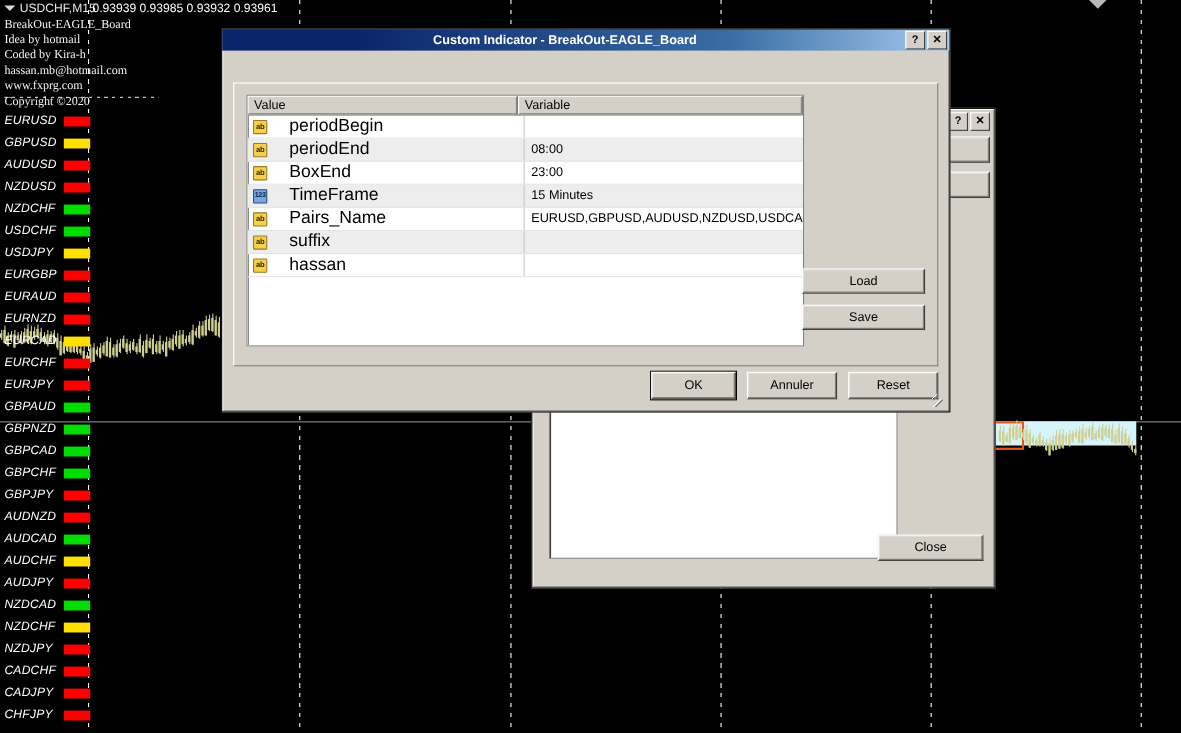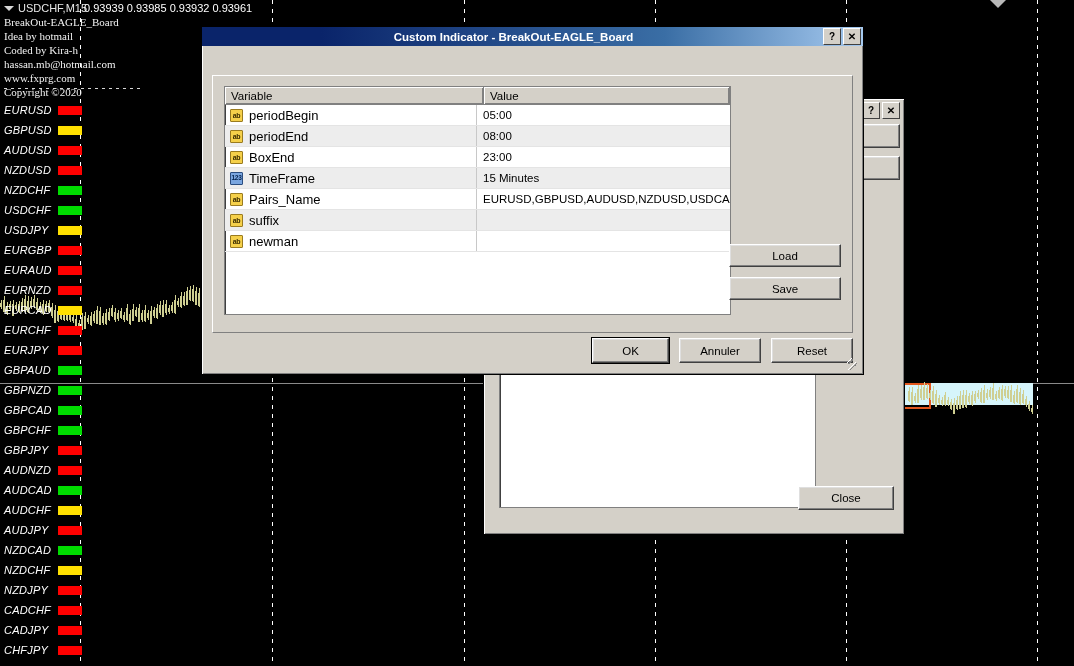--- a/index.html
+++ b/index.html
@@ -73,21 +73,21 @@
         border:1px solid #808080;box-shadow:inset 1px 1px 0 #404040;overflow:hidden;}
   .grid-head{display:flex;height:17px;background:#d4d0c8;border-bottom:1px solid #808080;}
   .gh{font-size:11.5px;color:#000;display:flex;align-items:center;padding-left:6px;
       border-right:1px solid #808080;box-shadow:inset 1px 1px 0 #fff, inset -1px -1px 0 #808080;}
   .gh.c1{width:252px;}
   .gh.c2{flex:1;}
   .grow{display:flex;height:20px;border-bottom:1px solid #e4e4e4;}
   .grow:nth-child(even){background:#ededed;}
   .gc1{width:252px;display:flex;align-items:center;padding-left:5px;border-right:1px solid #c8c8c8;box-sizing:border-box;}
   .gc2{flex:1;display:flex;align-items:center;padding-left:6px;font-size:11.5px;color:#000;overflow:hidden;white-space:nowrap;}
-  .vname{font-size:13px;color:#000;margin-left:6px;}
+  .vname{font-size:16px;color:#000;margin-left:20px;}
   .vicon{width:13px;height:13px;flex:0 0 13px;position:relative;}
   .vicon .pg{position:absolute;inset:0;border:1px solid #9a7b1f;background:#f5d04a;border-radius:1px;}
   .vicon .lbl{position:absolute;inset:0;display:flex;align-items:center;justify-content:center;
       font-size:7px;font-weight:bold;color:#3a2c00;letter-spacing:-0.3px;line-height:1;}
   .vicon.num .pg{background:#7aa6e0;border-color:#2a4d80;}
   .vicon.num .lbl{color:#05234d;font-size:6.5px;}
 
   #btn-load{position:absolute;right:11px;top:168px;width:110px;height:21px;}
   #btn-save{position:absolute;right:11px;top:201px;width:110px;height:21px;}
 
@@ -506,33 +506,32 @@
     <div class="tbtn">?</div>
     <div class="tbtn">✕</div>
   </div>
 
   <div id="dlg-body">
 
     <div class="tabpanel">
 
       <div id="grid">
         <div class="grid-head">
+          <div class="gh c2">Value</div>
           <div class="gh c1">Variable</div>
-          <div class="gh c2">Value</div>
         </div>
         <div id="grid-rows">
             <div class="grow">
               <div class="gc1">
                 <span class="vicon">
                   <span class="pg"></span>
                   <span class="lbl">ab</span>
                 </span>
                 <span class="vname">periodBegin</span>
               </div>
-              <div class="gc2">05:00</div>
             </div>
             <div class="grow">
               <div class="gc1">
                 <span class="vicon">
                   <span class="pg"></span>
                   <span class="lbl">ab</span>
                 </span>
                 <span class="vname">periodEnd</span>
               </div>
               <div class="gc2">08:00</div>
@@ -576,21 +575,21 @@
                 <span class="vname">suffix</span>
               </div>
               <div class="gc2"></div>
             </div>
             <div class="grow">
               <div class="gc1">
                 <span class="vicon">
                   <span class="pg"></span>
                   <span class="lbl">ab</span>
                 </span>
-                <span class="vname">newman</span>
+                <span class="vname">hassan</span>
               </div>
               <div class="gc2"></div>
             </div>
           </div>
       </div>
 
       <div class="btn" id="btn-load">Load</div>
       <div class="btn" id="btn-save">Save</div>
     </div>
 

